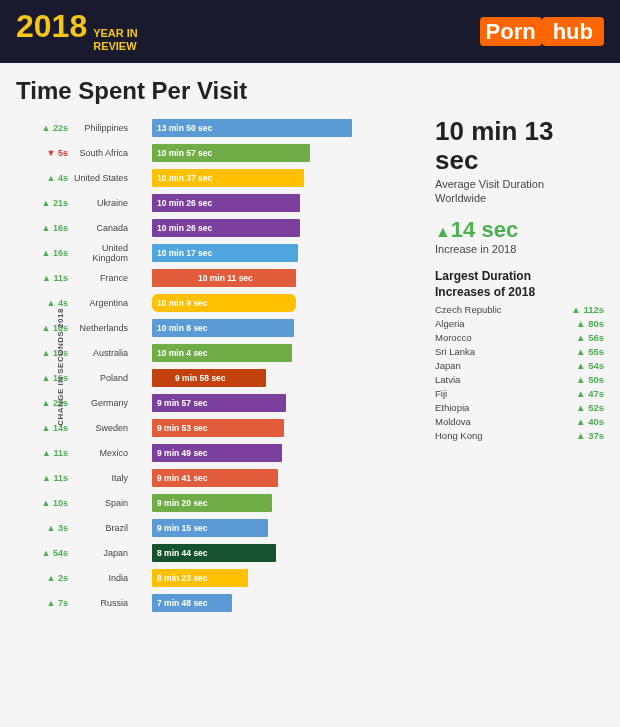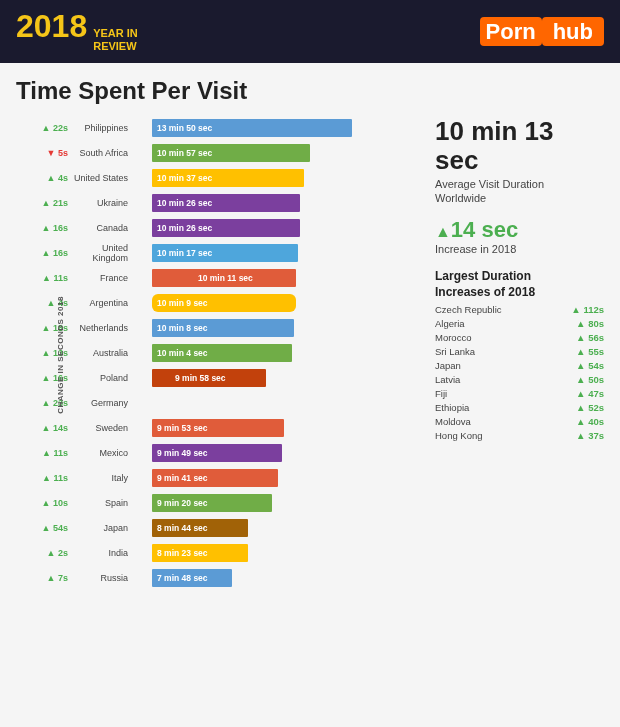--- a/index.html
+++ b/index.html
@@ -276,20 +276,23 @@
           <div class="bar-row">
             <div class="change-col change-up">▲ 16s</div>
             <div class="country-col">Poland</div>
             <div class="bar-wrap">
               <div class="bar" style="width: 114px; background-color: #c2410c; padding-left: 23px;">9 min 58 sec</div>
             </div>
           </div>
           <div class="bar-row">
             <div class="change-col change-up">▲ 23s</div>
             <div class="country-col">Germany</div>
+            <div class="bar-wrap">
+              <div class="bar" style="width: 134px; background-color: rgb(123, 63, 158);">9 min 57 sec</div>
+            </div>
           </div>
           <div class="bar-row">
             <div class="change-col change-up">▲ 14s</div>
             <div class="country-col">Sweden</div>
             <div class="bar-wrap">
               <div class="bar" style="width: 132px; background-color: rgb(224, 92, 58);">9 min 53 sec</div>
             </div>
           </div>
           <div class="bar-row">
             <div class="change-col change-up">▲ 11s</div>
@@ -306,24 +309,31 @@
             </div>
           </div>
           <div class="bar-row">
             <div class="change-col change-up">▲ 10s</div>
             <div class="country-col">Spain</div>
             <div class="bar-wrap">
               <div class="bar" style="width: 120px; background-color: rgb(112, 173, 71);">9 min 20 sec</div>
             </div>
           </div>
           <div class="bar-row">
+            <div class="change-col change-up">▲ 3s</div>
+            <div class="country-col">Brazil</div>
+            <div class="bar-wrap">
+              <div class="bar" style="width: 116px; background-color: rgb(91, 155, 213);">9 min 15 sec</div>
+            </div>
+          </div>
+          <div class="bar-row">
             <div class="change-col change-up">▲ 54s</div>
             <div class="country-col">Japan</div>
             <div class="bar-wrap">
-              <div class="bar" style="width: 96px; background-color: #a16207;">8 min 44 sec</div>
+              <div class="bar" style="width: 124px; background-color: #14532d;">8 min 44 sec</div>
             </div>
           </div>
           <div class="bar-row">
             <div class="change-col change-up">▲ 2s</div>
             <div class="country-col">India</div>
             <div class="bar-wrap">
               <div class="bar" style="width: 96px; background-color: rgb(255, 192, 0);">8 min 23 sec</div>
             </div>
           </div>
           <div class="bar-row">

